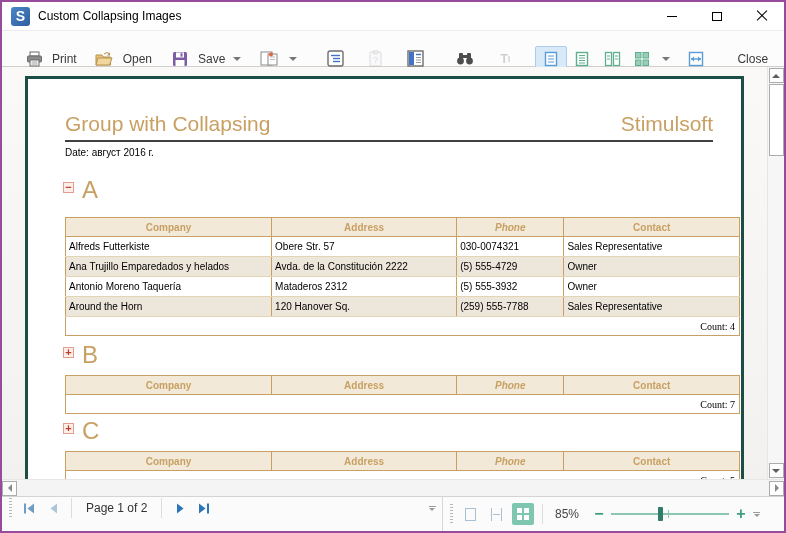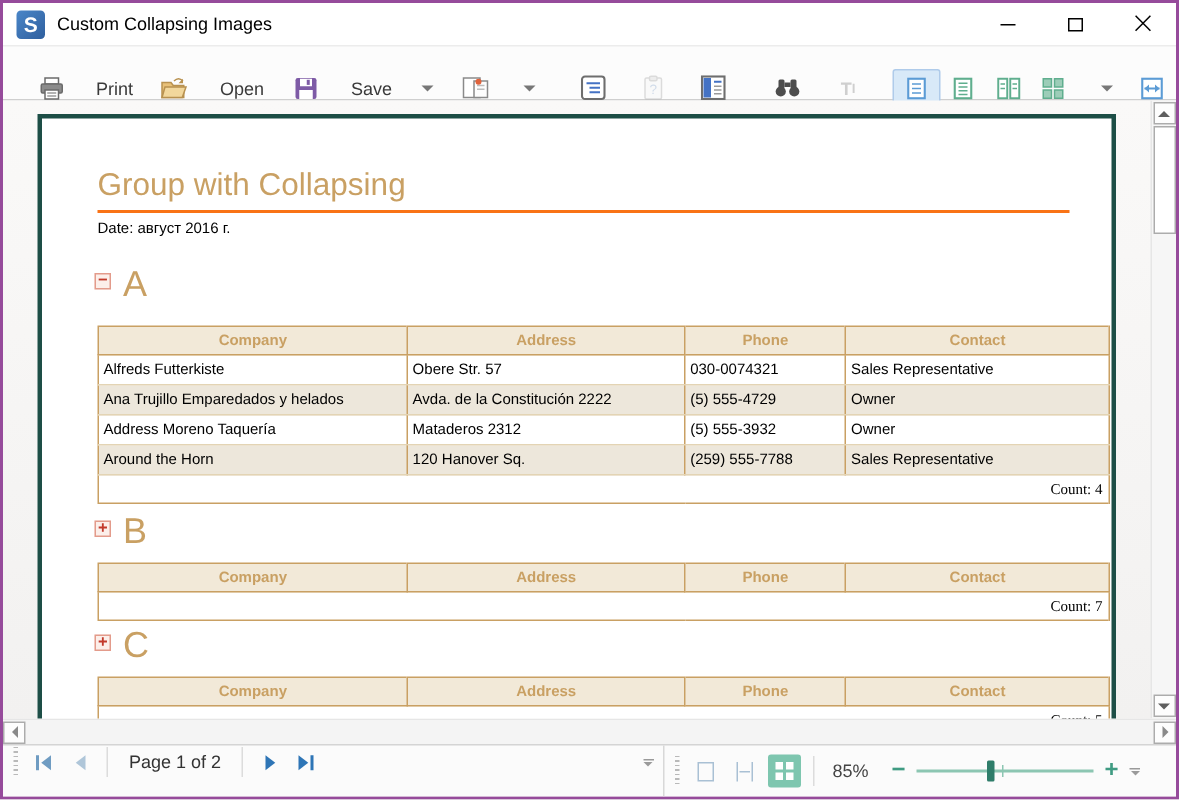--- a/index.html
+++ b/index.html
@@ -19,57 +19,57 @@
   .g-max{ width:10px; height:9px; border:1px solid #000; display:block; }
   .g-close{ position:relative; width:12px; height:12px; display:block; }
   .g-close::before,.g-close::after{ content:""; position:absolute; left:-1px; top:5px; width:14px; height:1px; background:#000; }
   .g-close::before{ transform:rotate(45deg); } .g-close::after{ transform:rotate(-45deg); }
 
   
   .toolbar{ height:37px; flex:0 0 auto; background:#fcfcfc; border-top:1px solid #ececec;
             border-bottom:1px solid #cfcfcf; display:flex; align-items:center; padding:0 4px 0 5px; }
   .grip{ width:3px; height:20px; margin:0 5px 0 2px;
          background-image:repeating-linear-gradient(#b9b9b9 0 1px, transparent 1px 3px); }
-  .tb-btn{ display:flex; align-items:center; gap:18px; padding:4px 8px; background:none; border:0;
+  .tb-btn{ display:flex; align-items:center; gap:6px; padding:4px 8px; background:none; border:0;
            font-family:inherit; font-size:12px; color:#3a3a3a; cursor:default;margin-top:20px; }
   .tb-ico{ display:flex; align-items:center; justify-content:center; width:24px; height:26px; }
   .caret{ width:0; height:0; border-left:4px solid transparent; border-right:4px solid transparent;
           border-top:4px solid #777; margin-left:2px; }
   .sep{ width:1px; height:24px; background:#dcdcdc; margin:0 5px; }
   .dis{ opacity:.45; }
   .sel-blue{ background:#D8E9F8; border:1px solid #AFCBEA; border-radius:2px; }
   .tb-spacer{ flex:1 1 auto; }
   .ovf{ width:11px; display:flex; flex-direction:column; align-items:center; gap:1px; margin-right:2px; }
   .ovf .bar{ width:7px; height:1px; background:#9a9a9a; }
   .ovf .tdn{ width:0; height:0; border-left:3px solid transparent; border-right:3px solid transparent; border-top:3px solid #9a9a9a; }
   .txt-ico{ font-size:12px; font-weight:bold; color:#9a9a9a; }
 
   
   .preview{ flex:1 1 auto; position:relative; overflow:hidden;
             background:linear-gradient(#faf9f8,#f2f1f0); display:flex; }
   .page{ position:absolute; left:23px; top:9px; width:719px; height:930px;
          background:#fff; border:3px solid #1D4E46; padding-top:33px; }
   .rpt-header{ width:648px; margin-left:37px; }
   .rpt-title-row{ display:flex; justify-content:space-between; align-items:flex-end;
-                  border-bottom:2px solid #f97316; padding-bottom:4px; }
+                  border-bottom:2px solid #404040; padding-bottom:4px; }
   .rpt-title,.rpt-brand{ font-size:21px; color:#C9A063; }
   .rpt-sub-row{ display:flex; justify-content:space-between; margin-top:5px; font-size:10px; color:#000; }
   .grp-row{ display:flex; align-items:flex-start; margin-left:35px; height:28px; }
   .grp-toggle{ width:11px; height:11px; margin-top:5px; border:1px solid #E39B8B; background:#FCEFEA;
                color:#C23A2B; font-size:11px; line-height:9px; text-align:center; font-weight:bold; cursor:default; }
   .grp-letter{ font-size:24px; color:#C9A063; margin-left:8px; line-height:26px; }
   .rpt-table{ width:675px; margin-left:37px; border-collapse:collapse; font-size:10px; color:#000;
               border:1px solid #C9A063; table-layout:fixed; }
   .rpt-table td{ border-left:1px solid #C9A063; border-right:1px solid #C9A063; padding:0 3px; }
   .rpt-table tr.hdr td{ background:#F2E9D8; color:#C9A063; font-weight:bold; text-align:center;
                         height:19px; border-bottom:1px solid #C9A063; }
   .rpt-table tr.data td{ height:20px; border-bottom:1px solid #E3D4B4; }
   .rpt-table tr.alt td{ background:#EDE7DB; }
   .rpt-table tr.ftr td{ height:19px; text-align:right; padding-right:4px; border-top:1px solid #C9A063;font-family:Liberation Serif, serif; }
-  .c0{width:196px;} .c1{width:176px;} .c2{width:102px;} .c3{width:167px;}
+  .c0{width:196px;} .c1{width:176px;} .c2{width:102px;font-style:italic;} .c3{width:167px;}
   .mt-ga{margin-top:19px;} .mt-ta{margin-top:12px;} .mt-gb{margin-top:6px;}
   .mt-tb{margin-top:5px;} .mt-gc{margin-top:4px;} .mt-tc{margin-top:5px;}
 
   
   .vscroll{ position:absolute; right:0; top:0; bottom:0; width:17px; background:#f6f6f6;
             border-left:1px solid #e6e6e6; display:flex; flex-direction:column; align-items:center; }
   .sc-btn{ width:15px; height:15px; margin:1px 0; background:#fdfdfd; border:1px solid #acacac;
            display:flex; align-items:center; justify-content:center; }
   .tri-up{ width:0;height:0;border-left:4px solid transparent;border-right:4px solid transparent;border-bottom:4px solid #5e5e5e; }
   .tri-dn{ width:0;height:0;border-left:4px solid transparent;border-right:4px solid transparent;border-top:4px solid #5e5e5e; }
@@ -311,20 +311,21 @@
         <span class="tdn"></span>
       </div>
   </div>
 
   <div class="preview">
     <div class="page">
 
       <div class="rpt-header">
         <div class="rpt-title-row">
           <span class="rpt-title">Group with Collapsing</span>
+          <span class="rpt-brand">Stimulsoft</span>
         </div>
         <div class="rpt-sub-row">
           <span>Date: август 2016 г.</span>
         </div>
       </div>
 
       <div class="grp-row mt-ga">
         <div class="grp-toggle">−</div>
         <div class="grp-letter">A</div>
       </div>
@@ -342,21 +343,21 @@
           <td>030-0074321</td>
           <td>Sales Representative</td>
         </tr>
         <tr class="data alt">
           <td>Ana Trujillo Emparedados y helados</td>
           <td>Avda. de la Constitución 2222</td>
           <td>(5) 555-4729</td>
           <td>Owner</td>
         </tr>
         <tr class="data">
-          <td>Address Moreno Taquería</td>
+          <td>Antonio Moreno Taquería</td>
           <td>Mataderos  2312</td>
           <td>(5) 555-3932</td>
           <td>Owner</td>
         </tr>
         <tr class="data alt">
           <td>Around the Horn</td>
           <td>120 Hanover Sq.</td>
           <td>(259) 555-7788</td>
           <td>Sales Representative</td>
         </tr>

